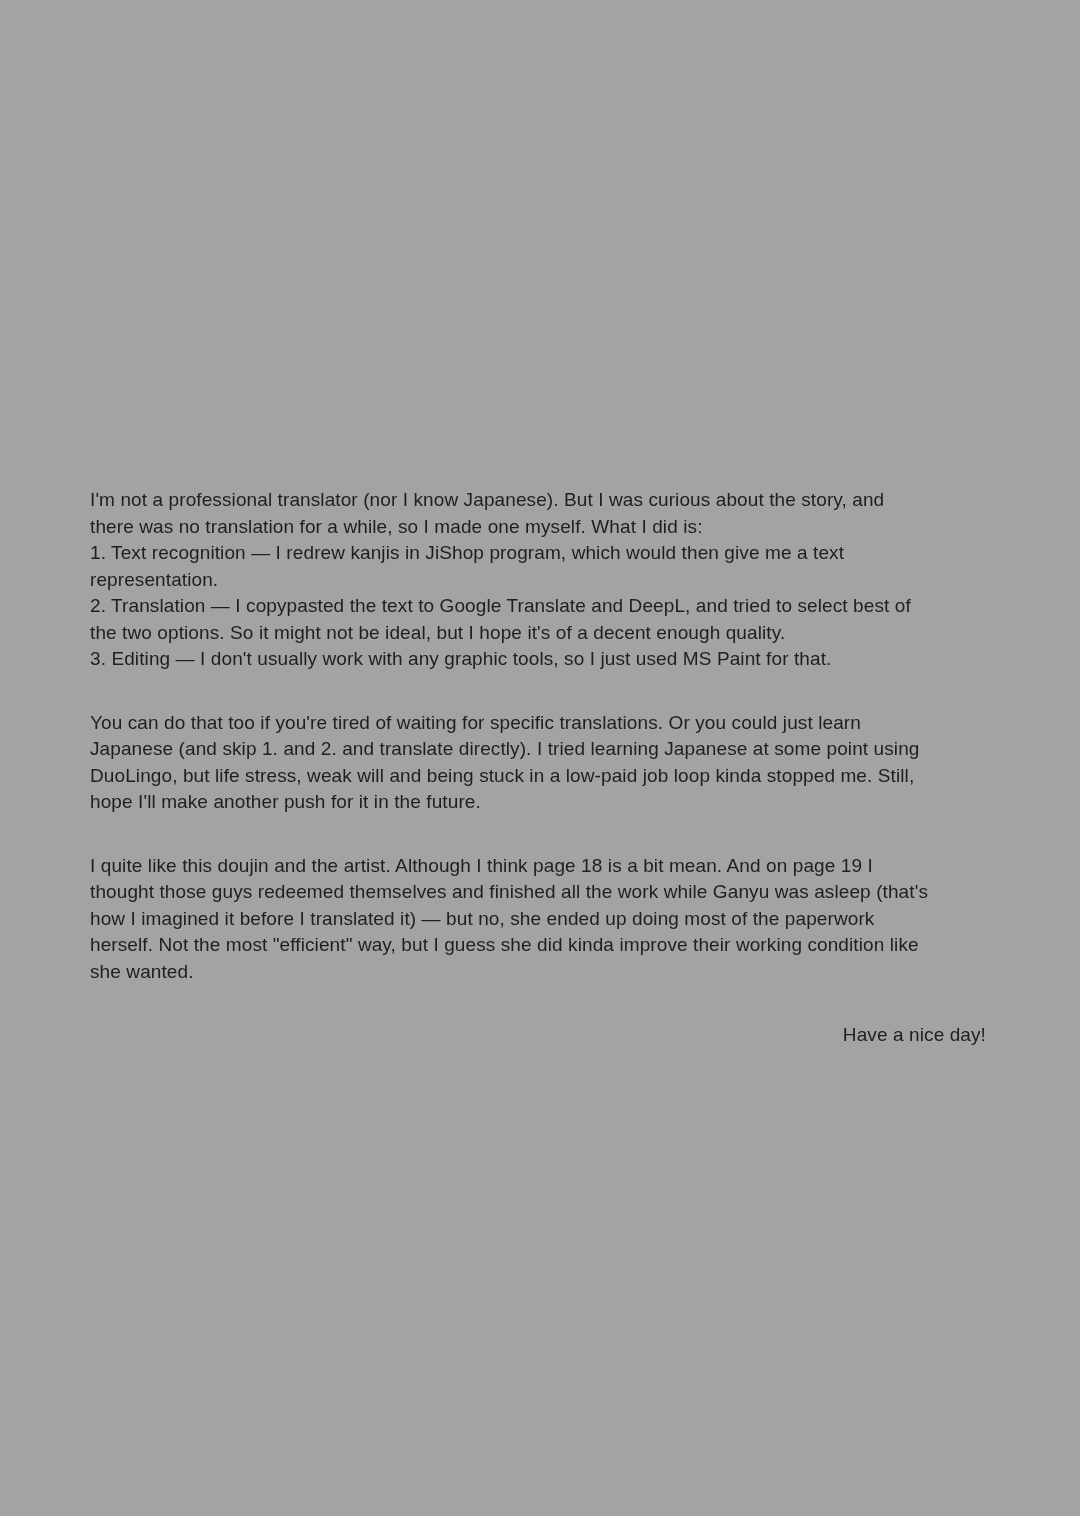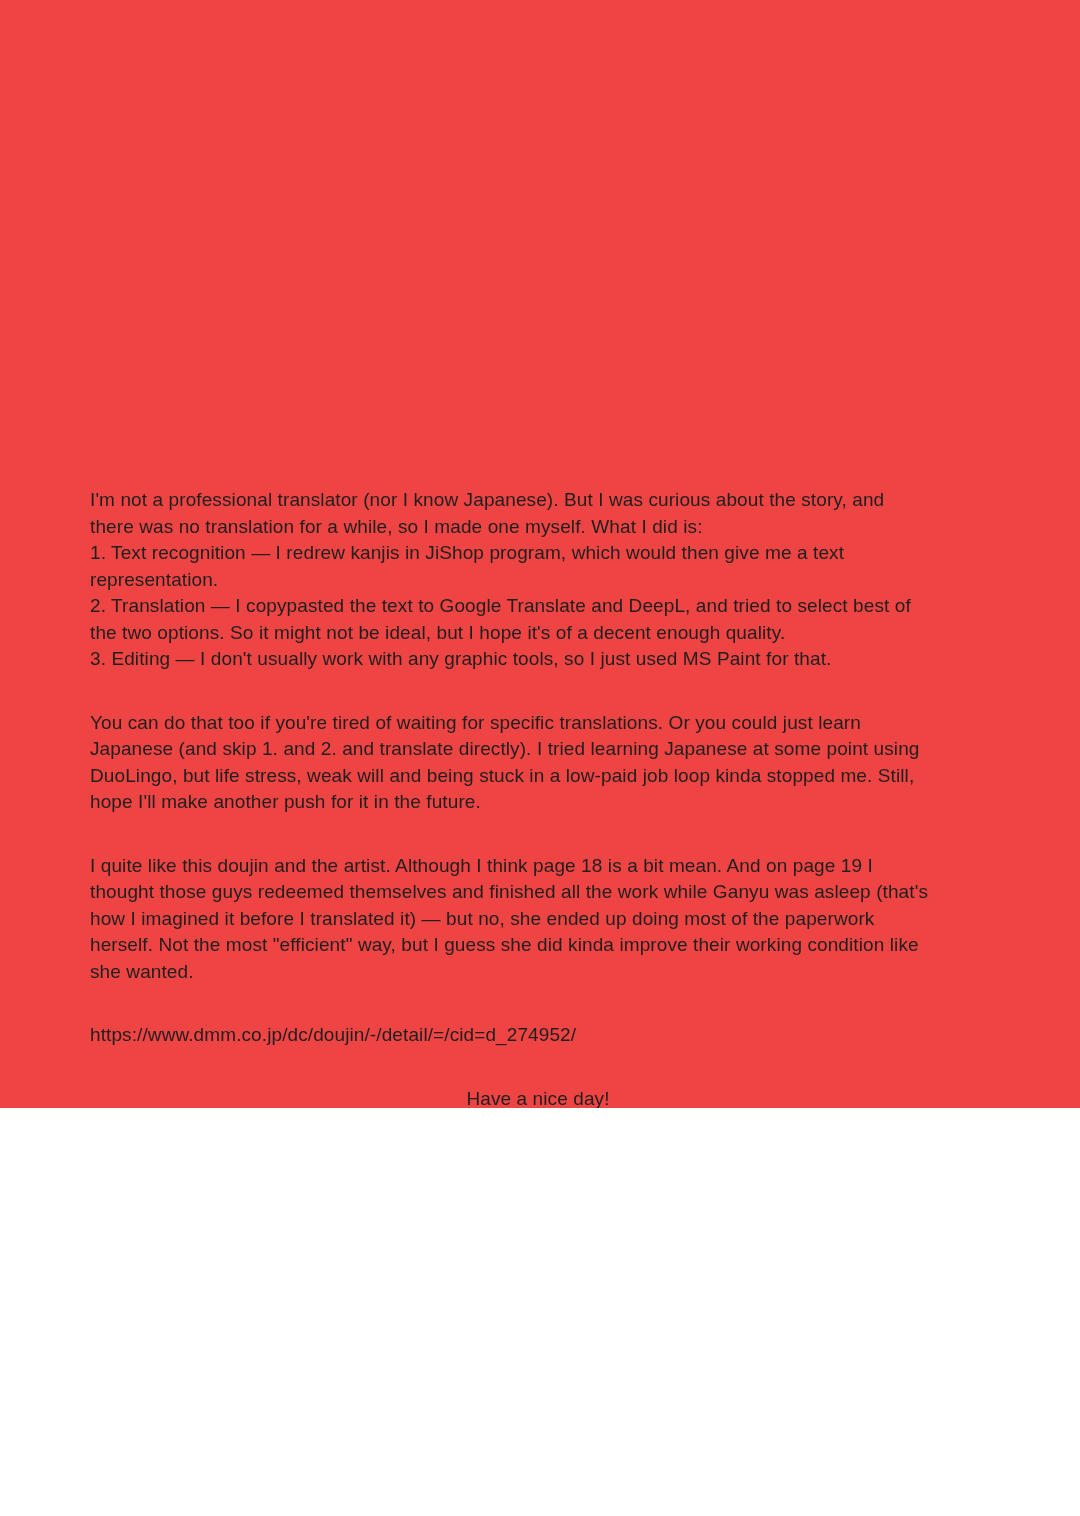--- a/index.html
+++ b/index.html
@@ -3,22 +3,22 @@
 <meta charset="utf-8">
 <style>
   html, body {
     margin: 0;
     padding: 0;
     background: #ffffff;
   }
   .page {
     position: relative;
     width: 1080px;
-    height: 1108px;
-    background: #ef4444;
+    height: 1516px;
+    background: #a3a3a3;
     overflow: hidden;
   }
   .note {
     position: absolute;
     left: 90px;
     top: 487px;
     width: 920px;
     font-family: "Liberation Sans", sans-serif;
     font-size: 19px;
     line-height: 26.5px;
@@ -27,21 +27,21 @@
   }
   .para {
     margin: 0 0 37px 0;
     white-space: pre;
   }
   .para .url-line {
     white-space: pre;
   }
   .signoff {
     margin-top: 27px;
-    text-align: center;
+    text-align: right;
     padding-right: 24px;
     white-space: pre;
   }
 </style>
 </head>
 <body>
 
 <div class="page">
   <div class="note">
     <div class="para">I'm not a professional translator (nor I know Japanese). But I was curious about the story, and
@@ -53,16 +53,16 @@
 3. Editing — I don't usually work with any graphic tools, so I just used MS Paint for that.</div>
     <div class="para">You can do that too if you're tired of waiting for specific translations. Or you could just learn
 Japanese (and skip 1. and 2. and translate directly). I tried learning Japanese at some point using
 DuoLingo, but life stress, weak will and being stuck in a low-paid job loop kinda stopped me. Still,
 hope I'll make another push for it in the future.</div>
     <div class="para">I quite like this doujin and the artist. Although I think page 18 is a bit mean. And on page 19 I
 thought those guys redeemed themselves and finished all the work while Ganyu was asleep (that's
 how I imagined it before I translated it) — but no, she ended up doing most of the paperwork
 herself. Not the most "efficient" way, but I guess she did kinda improve their working condition like
 she wanted.</div>
-    <div class="para"><span class="url-line">https://www.dmm.co.jp/dc/doujin/-/detail/=/cid=d_274952/</span></div>
+    <div class="para"></div>
     <div class="signoff">Have a nice day!</div>
   </div>
 </div>
 
 </body></html>

